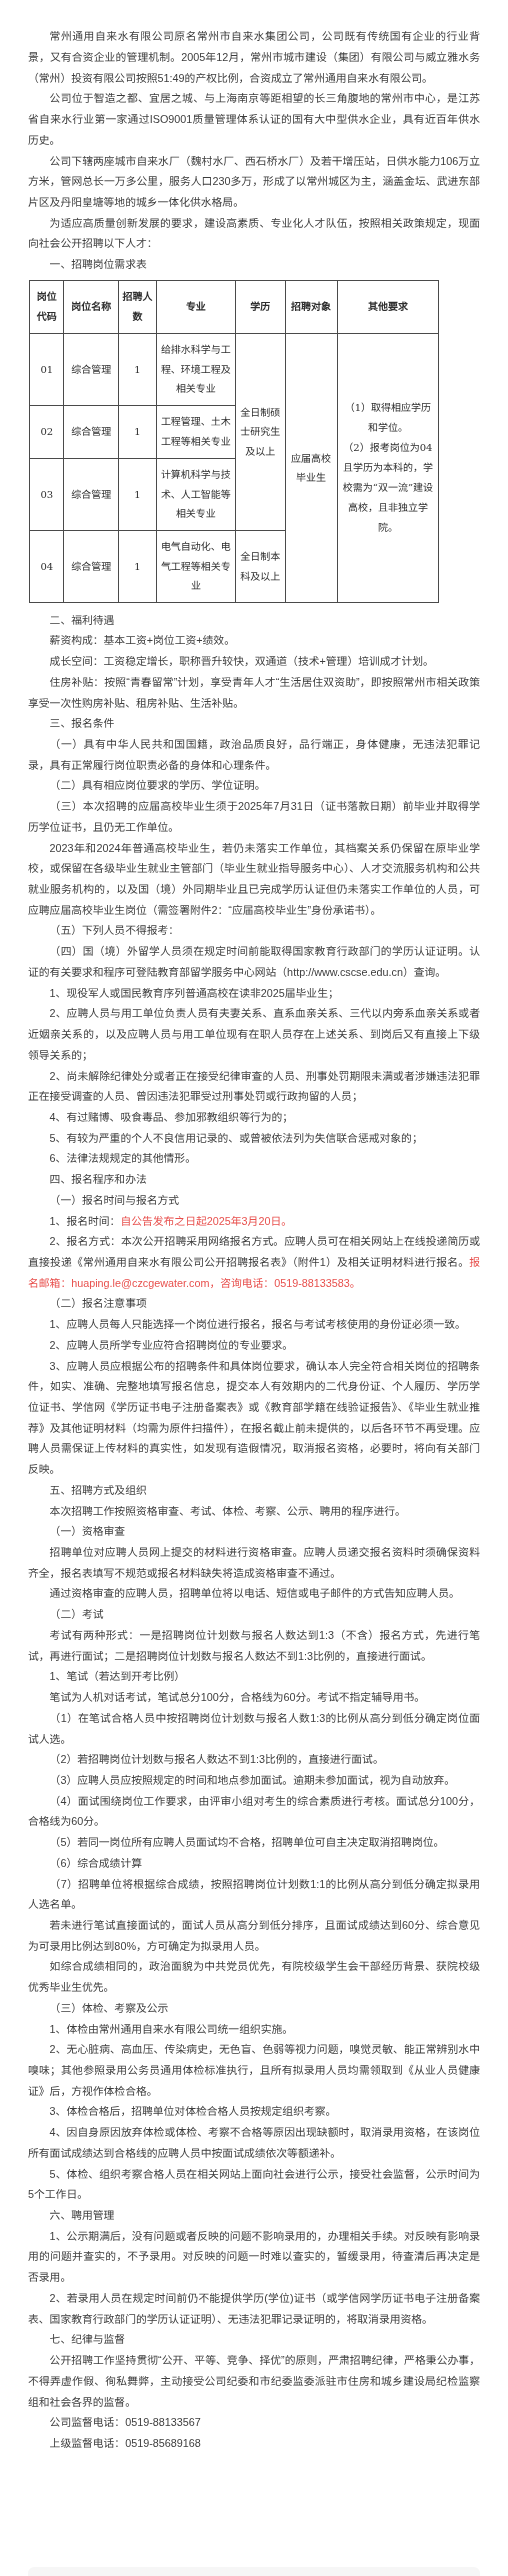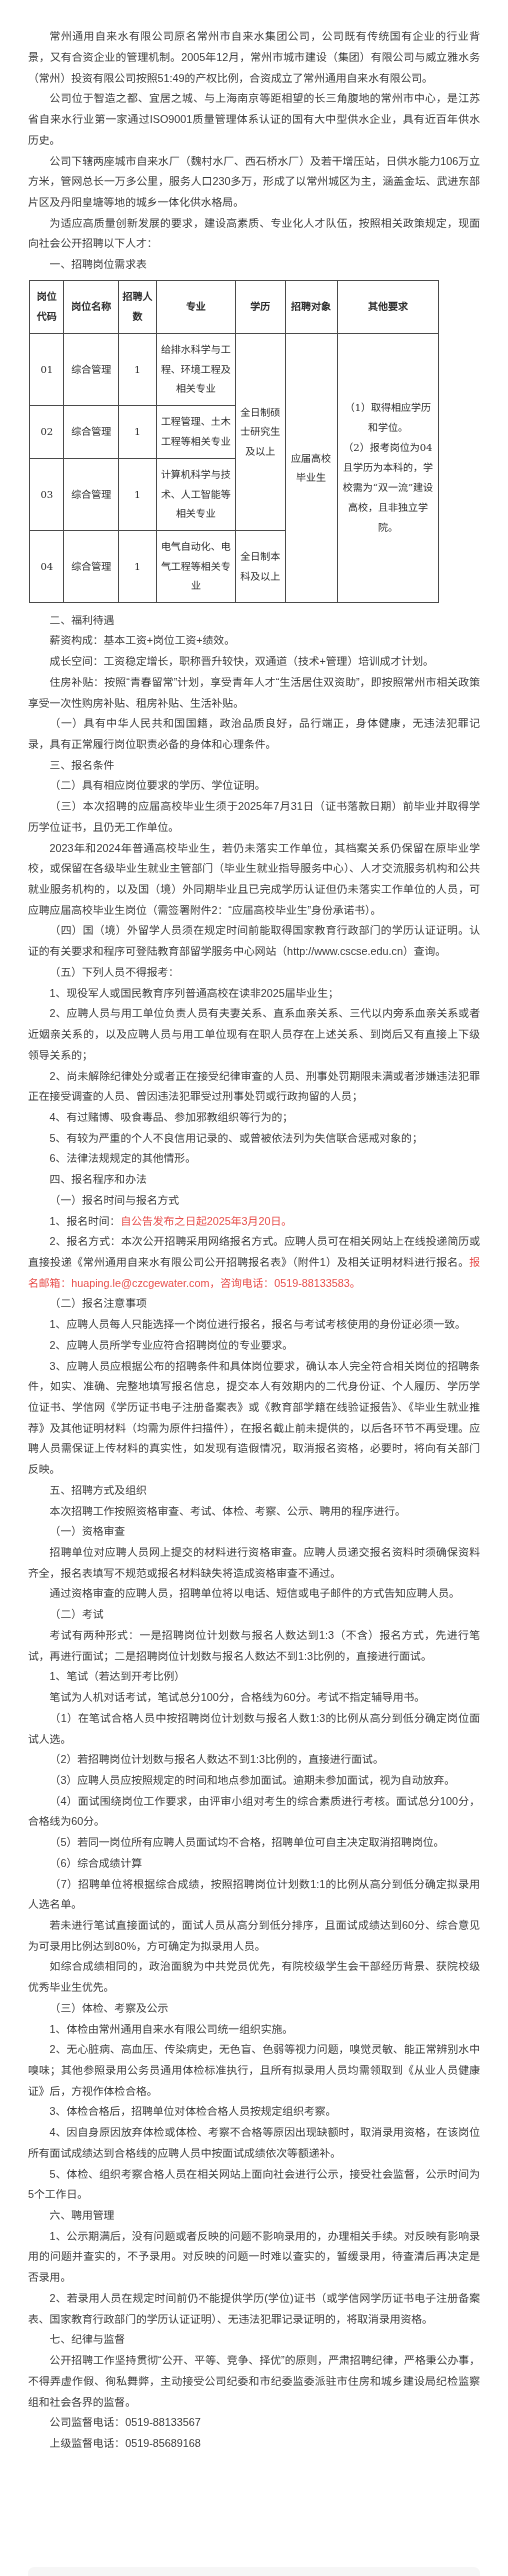--- a/index.html
+++ b/index.html
@@ -139,27 +139,27 @@
     </tbody>
       </table>
 
     <div>
         <p>二、福利待遇</p>
         <p>薪资构成：基本工资+岗位工资+绩效。</p>
         <p>成长空间：工资稳定增长，职称晋升较快，双通道（技术+管理）培训成才计划。</p>
         <p>住房补贴：按照“青春留常”计划，享受青年人才“生活居住双资助”，即按照常州市相关政策享受一次性购房补贴、租房补贴、生活补贴。</p>
       </div>
     <div>
+        <p>三、报名条件</p>
         <p>（一）具有中华人民共和国国籍，政治品质良好，品行端正，身体健康，无违法犯罪记录，具有正常履行岗位职责必备的身体和心理条件。</p>
-        <p>三、报名条件</p>
         <p>（二）具有相应岗位要求的学历、学位证明。</p>
         <p>（三）本次招聘的应届高校毕业生须于2025年7月31日（证书落款日期）前毕业并取得学历学位证书，且仍无工作单位。</p>
         <p>2023年和2024年普通高校毕业生，若仍未落实工作单位，其档案关系仍保留在原毕业学校，或保留在各级毕业生就业主管部门（毕业生就业指导服务中心）、人才交流服务机构和公共就业服务机构的，以及国（境）外同期毕业且已完成学历认证但仍未落实工作单位的人员，可应聘应届高校毕业生岗位（需签署附件2：“应届高校毕业生”身份承诺书）。</p>
+        <p>（五）下列人员不得报考：</p>
         <p>（四）国（境）外留学人员须在规定时间前能取得国家教育行政部门的学历认证证明。认证的有关要求和程序可登陆教育部留学服务中心网站（http://www.cscse.edu.cn）查询。</p>
-        <p>（五）下列人员不得报考：</p>
         <p>1、现役军人或国民教育序列普通高校在读非2025届毕业生；</p>
         <p>2、应聘人员与用工单位负责人员有夫妻关系、直系血亲关系、三代以内旁系血亲关系或者近姻亲关系的，以及应聘人员与用工单位现有在职人员存在上述关系、到岗后又有直接上下级领导关系的；</p>
         <p>2、尚未解除纪律处分或者正在接受纪律审查的人员、刑事处罚期限未满或者涉嫌违法犯罪正在接受调查的人员、曾因违法犯罪受过刑事处罚或行政拘留的人员；</p>
         <p>4、有过赌博、吸食毒品、参加邪教组织等行为的；</p>
         <p>5、有较为严重的个人不良信用记录的、或曾被依法列为失信联合惩戒对象的；</p>
         <p>6、法律法规规定的其他情形。</p>
       </div>
     <div>
         <p>四、报名程序和办法</p>
         <p>（一）报名时间与报名方式</p>

